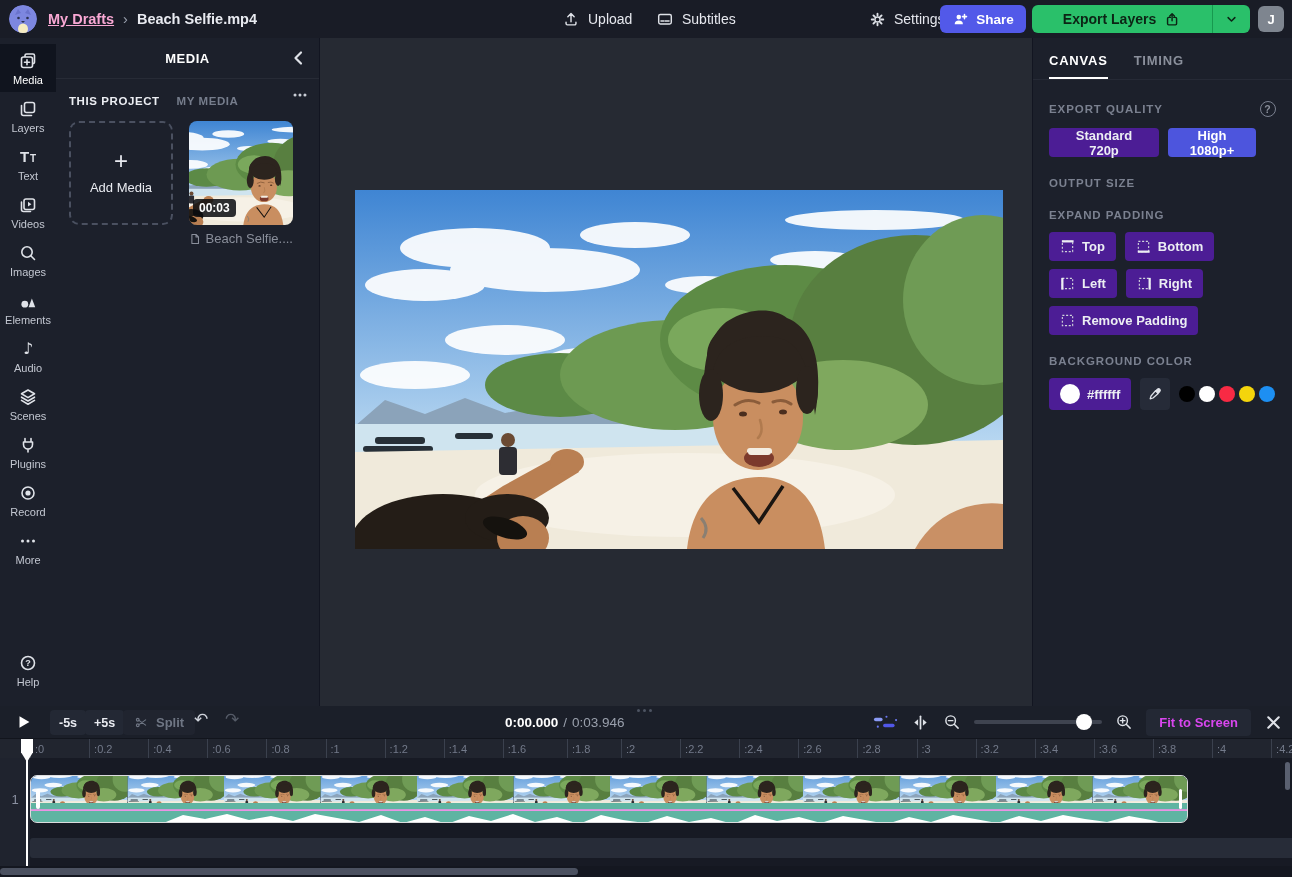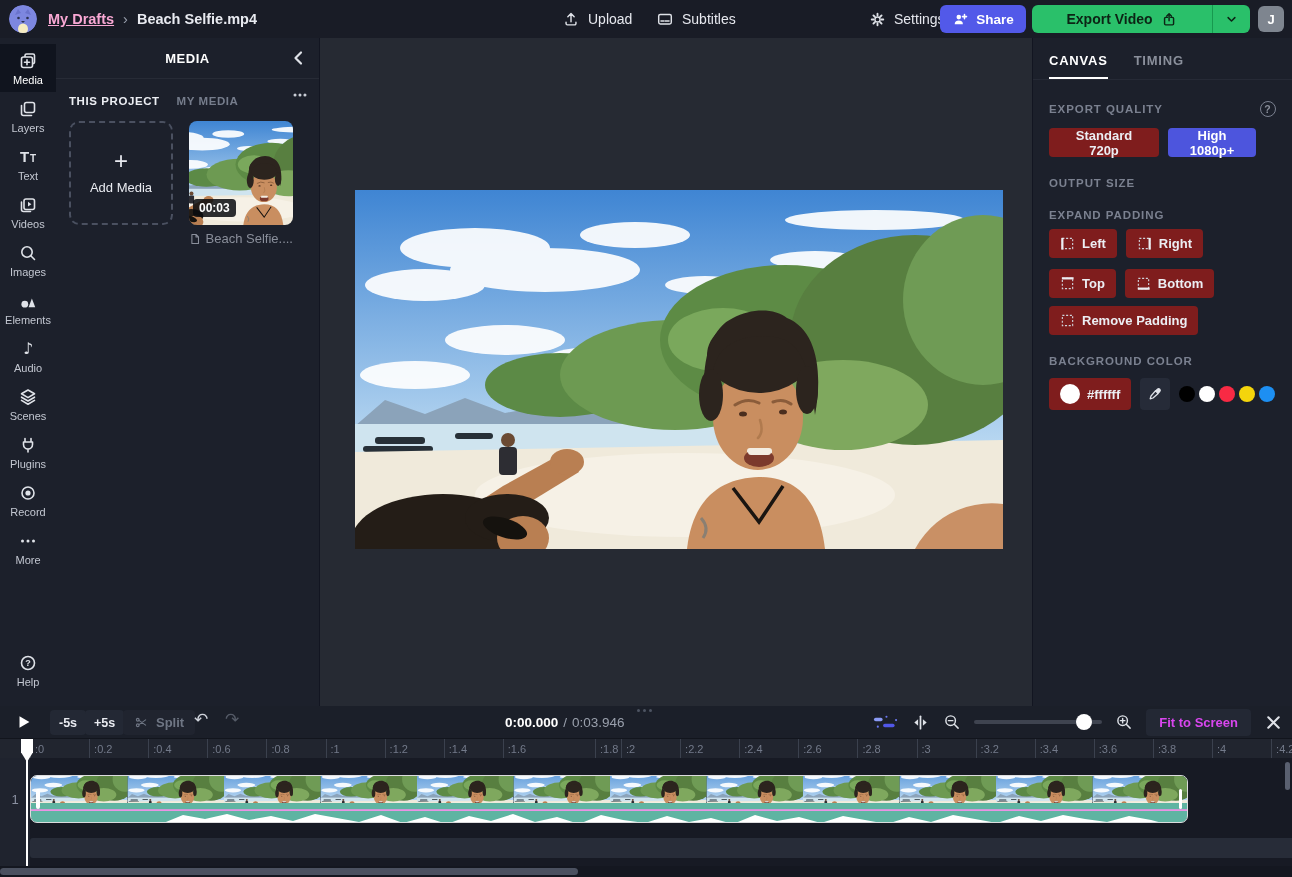--- a/index.html
+++ b/index.html
@@ -54,21 +54,21 @@
 .preview{position:absolute;left:35px;top:152px;width:648px;height:359px;background:#000}
 
 
 .right-panel{position:absolute;right:0;top:38px;width:260px;height:668px;background:#1c202b;border-left:1px solid #121521;z-index:4}
 .rp-tabs{height:42px;border-bottom:1px solid #262a36;display:flex;align-items:flex-end;gap:26px;padding:0 0 0 16px}
 .rp-tab{font-size:13px;font-weight:700;letter-spacing:.06em;color:#8a8f9b;padding-bottom:9px;border-bottom:2.5px solid transparent;cursor:pointer}
 .rp-tab.active{color:#fff;border-bottom-color:#fff}
 .rp-body{padding:0 16px}
 .sec-label{font-size:11.5px;font-weight:700;letter-spacing:.08em;color:#7b8190;display:flex;align-items:center;justify-content:space-between}
 .row{display:flex;gap:9px;flex-wrap:wrap}
-.btn{background:#7f1d1d;border:none;border-radius:4px;color:#eceef3;font-size:13px;font-weight:600;height:29px;padding:0 11px;display:inline-flex;align-items:center;justify-content:center;gap:7px;cursor:pointer;font-family:inherit}
+.btn{background:#4c1d95;border:none;border-radius:4px;color:#eceef3;font-size:13px;font-weight:600;height:29px;padding:0 11px;display:inline-flex;align-items:center;justify-content:center;gap:7px;cursor:pointer;font-family:inherit}
 .btn.indigo{background:#4d55dd;color:#fff}
 .help-dot{width:16px;height:16px;border:1.5px solid #7b8190;border-radius:50%;color:#8a8f9b;font-size:10.5px;font-weight:700;display:flex;align-items:center;justify-content:center;cursor:pointer}
 .hexbtn{height:32px}
 .hex-circle{width:20px;height:20px;border-radius:50%;background:#fff}
 .eyedrop-btn{width:30px;height:32px;background:#262b38;border:none;border-radius:4px;display:flex;align-items:center;justify-content:center;cursor:pointer}
 .swatches{display:flex;gap:4px;align-items:center}
 .swatch{width:16px;height:16px;border-radius:50%;cursor:pointer}
 
 
 .timeline{position:absolute;left:0;top:706px;right:0;height:171px;background:#1b1f29;z-index:8}
@@ -216,21 +216,21 @@
   <button class="share-btn">
     <svg width="17" height="17" viewBox="0 0 20 20">
         <circle cx="8" cy="7.2" r="2.7" fill="#fff"></circle>
         <path d="M3.2 15.5 A4.8 4.3 0 0 1 12.8 15.5 Z" fill="#fff"></path>
         <path d="M14.7 4.2 V9 M12.3 6.6 H17.1" stroke="#fff" stroke-width="1.8" stroke-linecap="round"></path>
       </svg>
     <span>Share</span>
   </button>
   <div class="export-group">
     <div class="export-main">
-      <span>Export Video</span>
+      <span>Export Layers</span>
       <svg width="17" height="17" viewBox="0 0 20 20">
           <path d="M7.5 7.5 H5.5 A1.3 1.3 0 0 0 4.2 8.8 V15 A1.3 1.3 0 0 0 5.5 16.3 H13.5 A1.3 1.3 0 0 0 14.8 15 V8.8 A1.3 1.3 0 0 0 13.5 7.5 H11.5 M9.5 11.5 V3.5 M6.8 6 L9.5 3.2 L12.2 6" fill="none" stroke="#0c2415" stroke-width="1.7" stroke-linecap="round" stroke-linejoin="round"></path>
         </svg>
     </div>
     <div class="export-div"></div>
     <div class="export-caret">
       <svg width="15" height="15" viewBox="0 0 20 20">
           <path d="M5.5 7.5 L10 12 L14.5 7.5" fill="none" stroke="#0c2415" stroke-width="2" stroke-linecap="round" stroke-linejoin="round"></path>
         </svg>
     </div>
@@ -390,50 +390,50 @@
       <button class="btn indigo" style="width:88px">High 1080p+</button>
     </div>
 
     <div class="sec-label" style="margin-top:20px">
       <span>OUTPUT SIZE</span>
     </div>
 
     <div class="sec-label" style="margin-top:20px">
       <span>EXPAND PADDING</span>
     </div>
+    <div class="row" style="margin-top:11px">
+      <button class="btn">
+        <svg width="15" height="15" viewBox="0 0 16 16">
+            <rect x="2.5" y="2.5" width="11" height="11" fill="none" stroke="#cfd3db" stroke-width="1.2" stroke-dasharray="2.2 1.8"></rect>
+            <path d="M2 2.5 H14.5" stroke="#eceef3" stroke-width="2.4"></path>
+          </svg>
+        <span>Top</span>
+      </button>
+      <button class="btn">
+        <svg width="15" height="15" viewBox="0 0 16 16">
+            <rect x="2.5" y="2.5" width="11" height="11" fill="none" stroke="#cfd3db" stroke-width="1.2" stroke-dasharray="2.2 1.8"></rect>
+            <path d="M2 13.5 H14.5" stroke="#eceef3" stroke-width="2.4"></path>
+          </svg>
+        <span>Bottom</span>
+      </button>
+    </div>
     <div class="row" style="margin-top:8px">
       <button class="btn">
         <svg width="15" height="15" viewBox="0 0 16 16">
             <rect x="2.5" y="2.5" width="11" height="11" fill="none" stroke="#cfd3db" stroke-width="1.2" stroke-dasharray="2.2 1.8"></rect>
             <path d="M2.5 2 V14.5" stroke="#eceef3" stroke-width="2.4"></path>
           </svg>
         <span>Left</span>
       </button>
       <button class="btn">
         <svg width="15" height="15" viewBox="0 0 16 16">
             <rect x="2.5" y="2.5" width="11" height="11" fill="none" stroke="#cfd3db" stroke-width="1.2" stroke-dasharray="2.2 1.8"></rect>
             <path d="M13.5 2 V14.5" stroke="#eceef3" stroke-width="2.4"></path>
           </svg>
         <span>Right</span>
-      </button>
-    </div>
-    <div class="row" style="margin-top:11px">
-      <button class="btn">
-        <svg width="15" height="15" viewBox="0 0 16 16">
-            <rect x="2.5" y="2.5" width="11" height="11" fill="none" stroke="#cfd3db" stroke-width="1.2" stroke-dasharray="2.2 1.8"></rect>
-            <path d="M2 2.5 H14.5" stroke="#eceef3" stroke-width="2.4"></path>
-          </svg>
-        <span>Top</span>
-      </button>
-      <button class="btn">
-        <svg width="15" height="15" viewBox="0 0 16 16">
-            <rect x="2.5" y="2.5" width="11" height="11" fill="none" stroke="#cfd3db" stroke-width="1.2" stroke-dasharray="2.2 1.8"></rect>
-            <path d="M2 13.5 H14.5" stroke="#eceef3" stroke-width="2.4"></path>
-          </svg>
-        <span>Bottom</span>
       </button>
     </div>
     <div class="row" style="margin-top:8px">
       <button class="btn">
         <svg width="15" height="15" viewBox="0 0 16 16">
             <rect x="2.5" y="2.5" width="11" height="11" fill="none" stroke="#cfd3db" stroke-width="1.2" stroke-dasharray="2.2 1.8"></rect>
           </svg>
         <span>Remove Padding</span>
       </button>
     </div>
@@ -530,21 +530,21 @@
   <div class="ruler">
       <span class="tick" style="left: 30px;">:0</span>
       <span class="tick" style="left: 89.1px;">:0.2</span>
       <span class="tick" style="left: 148.2px;">:0.4</span>
       <span class="tick" style="left: 207.3px;">:0.6</span>
       <span class="tick" style="left: 266.4px;">:0.8</span>
       <span class="tick" style="left: 325.5px;">:1</span>
       <span class="tick" style="left: 384.6px;">:1.2</span>
       <span class="tick" style="left: 443.7px;">:1.4</span>
       <span class="tick" style="left: 502.8px;">:1.6</span>
-      <span class="tick" style="left: 595px;">:1.8</span>
+      <span class="tick" style="left: 567px;">:1.8</span>
       <span class="tick" style="left: 621px;">:2</span>
       <span class="tick" style="left: 680.1px;">:2.2</span>
       <span class="tick" style="left: 739.2px;">:2.4</span>
       <span class="tick" style="left: 798.3px;">:2.6</span>
       <span class="tick" style="left: 857.4px;">:2.8</span>
       <span class="tick" style="left: 916.5px;">:3</span>
       <span class="tick" style="left: 975.6px;">:3.2</span>
       <span class="tick" style="left: 1034.7px;">:3.4</span>
       <span class="tick" style="left: 1093.8px;">:3.6</span>
       <span class="tick" style="left: 1152.9px; text-align: right;">:3.8</span>

